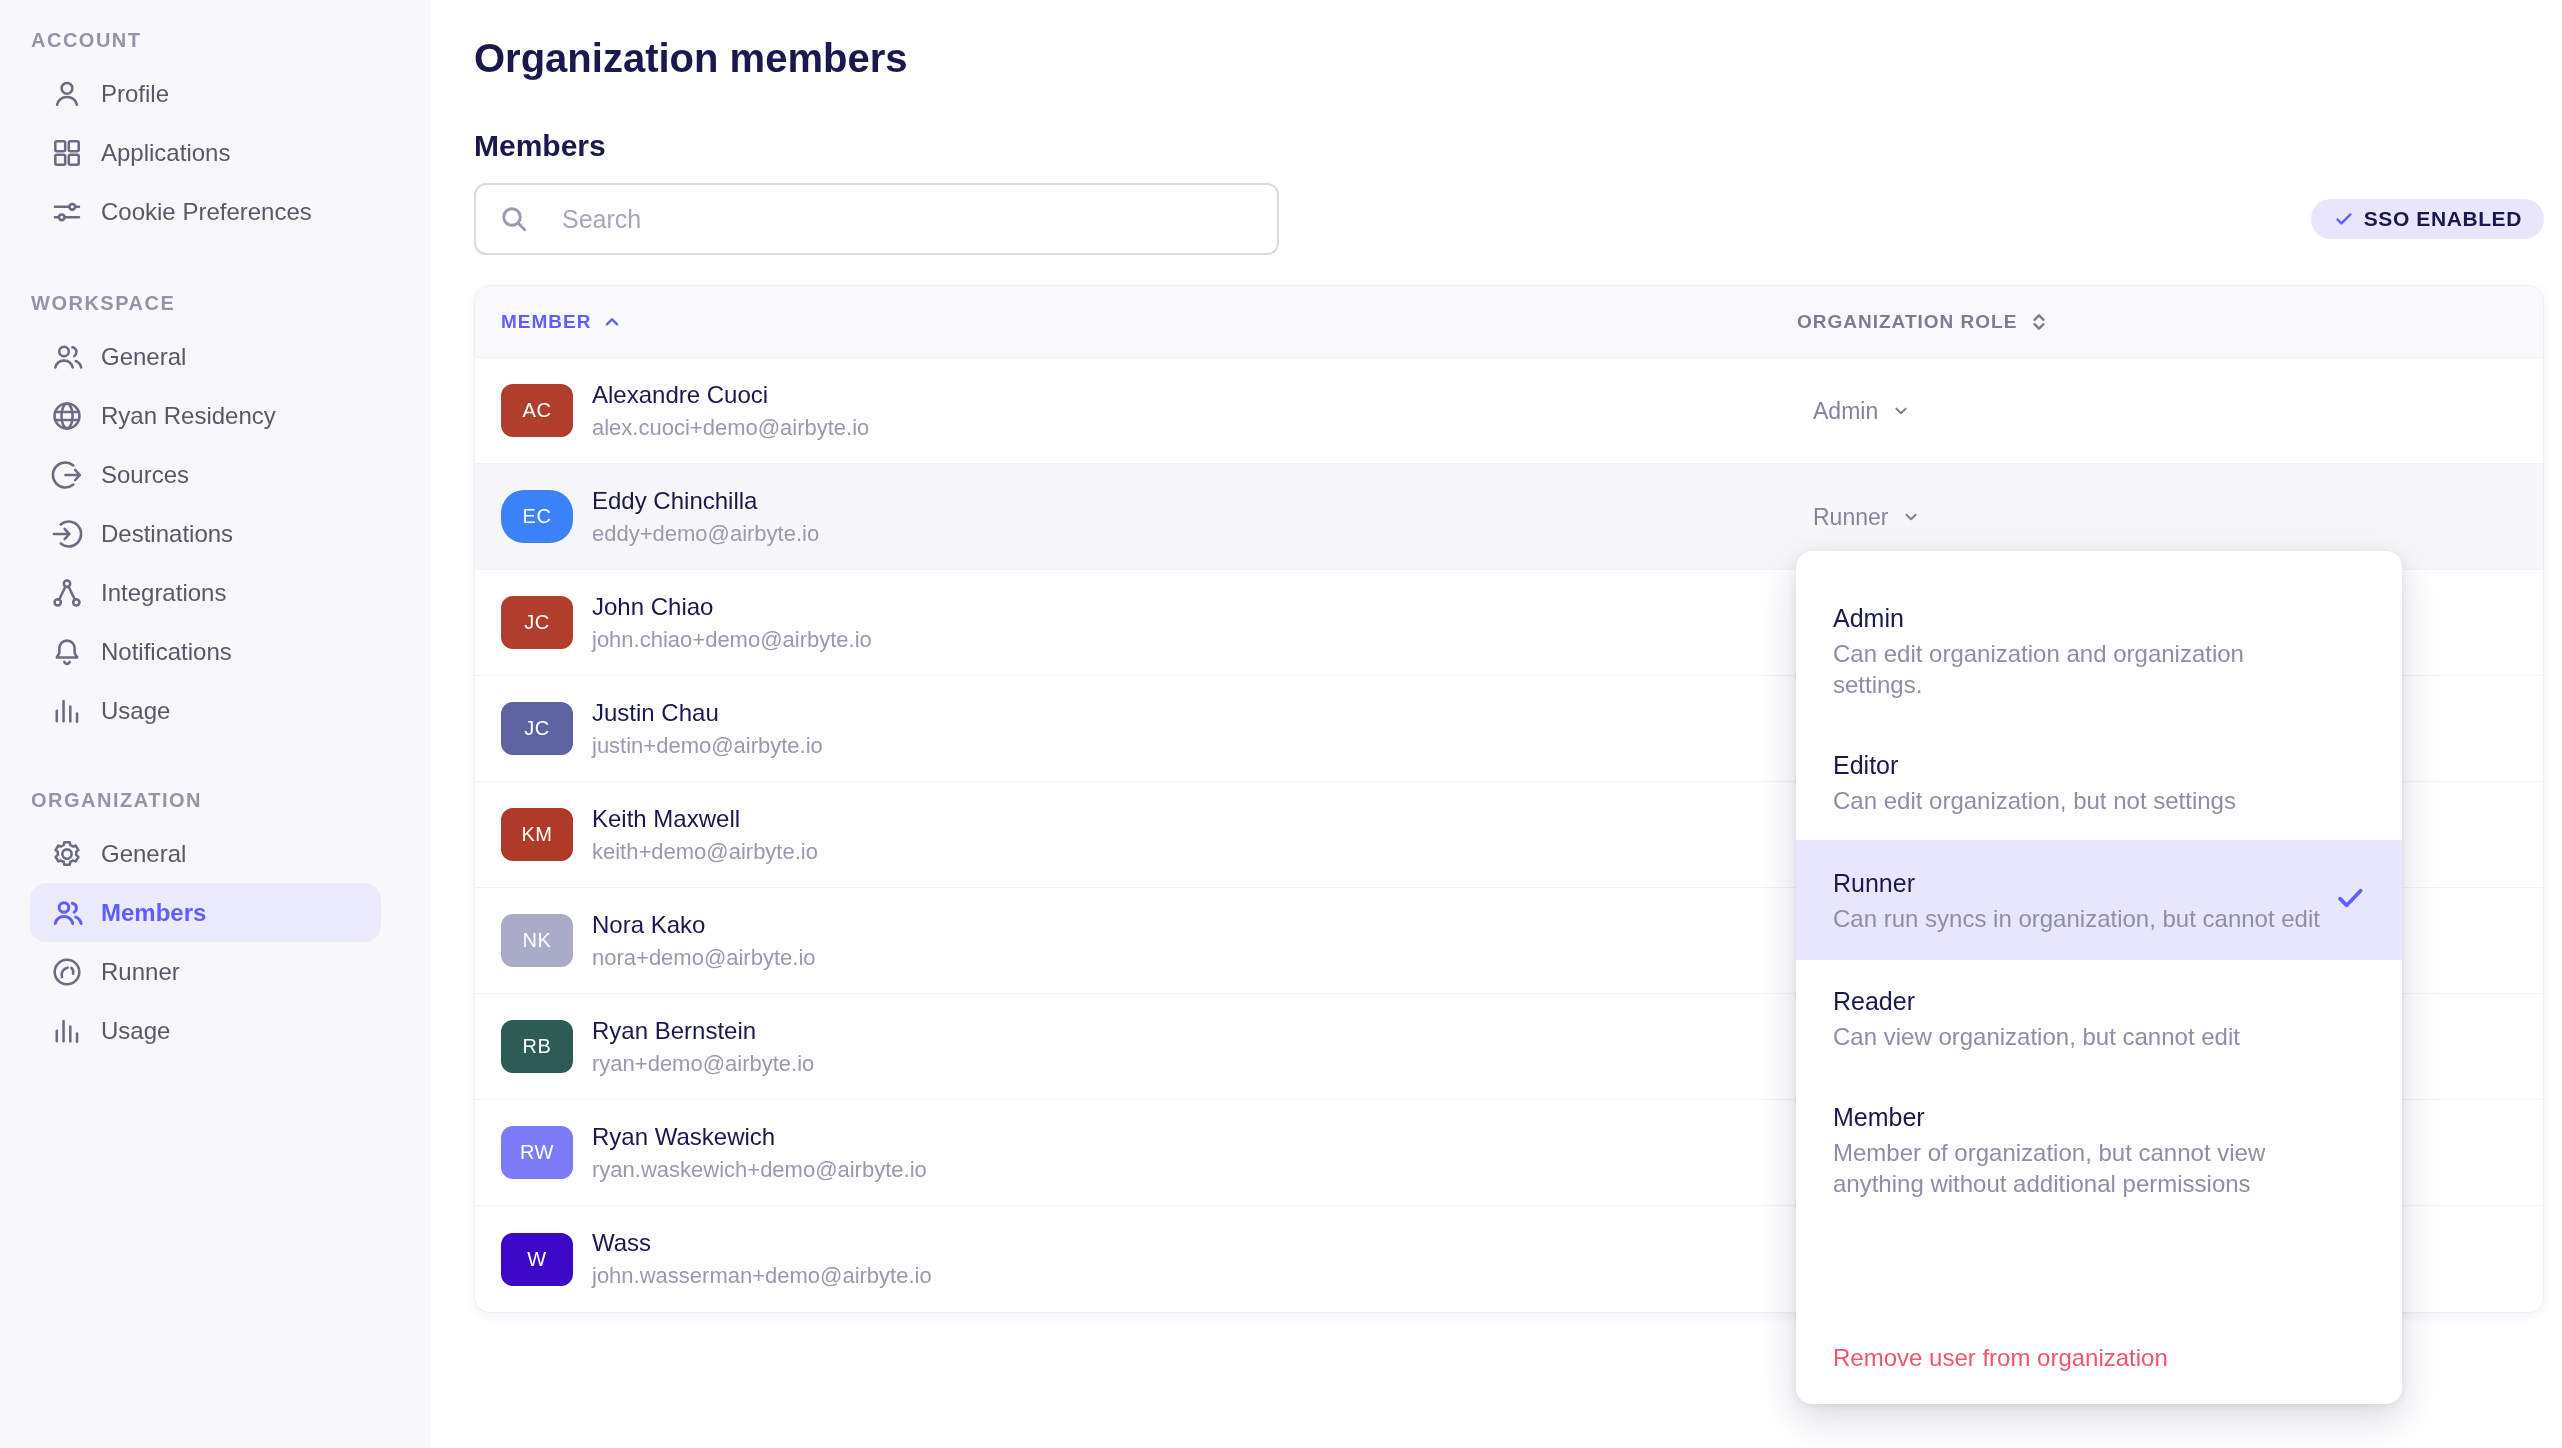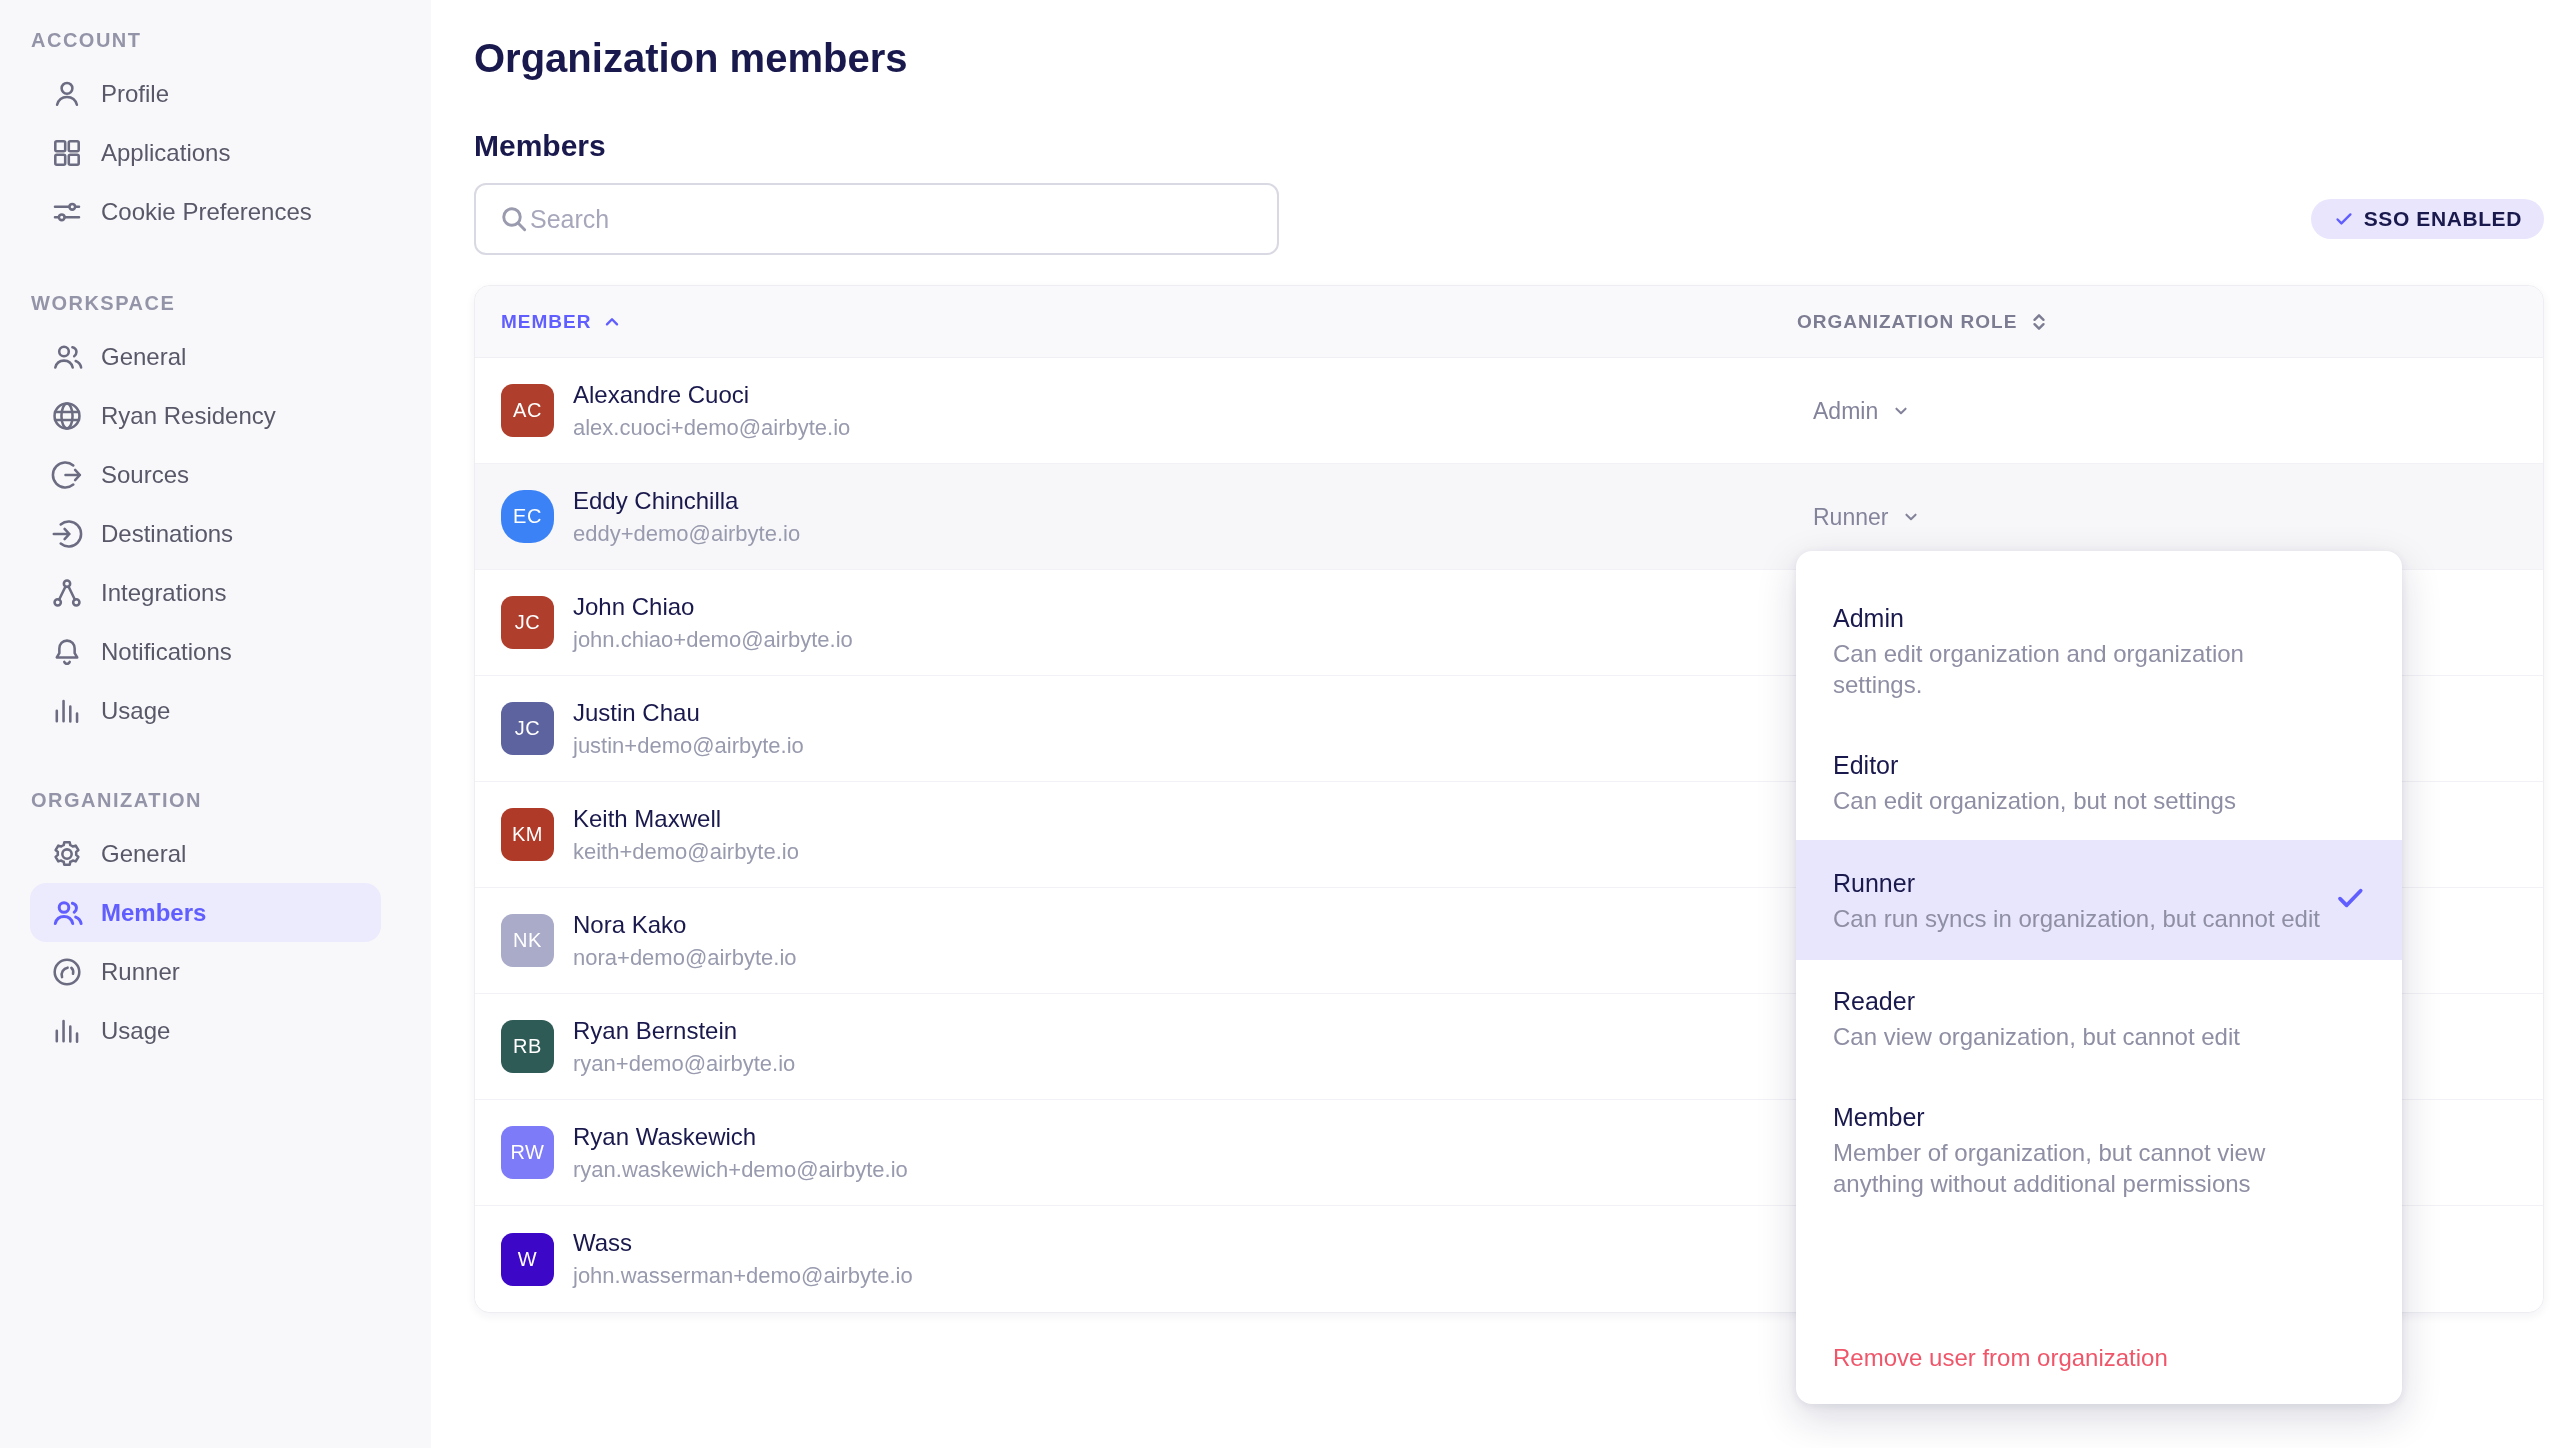--- a/index.html
+++ b/index.html
@@ -22,21 +22,21 @@
   .sb-item.active { background:#eceafd; }
   .sb-item.active .lbl { color:#615eff; font-weight:700; }
   .sb-item.active .icon svg { stroke:#615eff; stroke-width:2; }
 
   
   .main { flex:1; padding:36px 18px 0 43px; position:relative; }
   .page-title { font-size:40px; font-weight:700; line-height:44px; color:#1a194d; }
   .sec-title { margin-top:48px; font-size:30px; font-weight:700; line-height:36px; color:#1a194d; }
   .controls { margin-top:19px; width:2070px; display:flex; align-items:center; justify-content:space-between; }
   .searchbox { width:805px; height:72px; border:2px solid #d9d9e3; border-radius:12px; background:#fff;
-    display:flex; align-items:center; padding:0 22px; gap:0; }
+    display:flex; align-items:center; padding:0 22px; gap:32px; }
   .searchbox svg { width:32px; height:32px; stroke:#9b9bb0; fill:none; stroke-width:2.2; stroke-linecap:round; }
   .searchbox input { border:none; outline:none; flex:1; font-size:25px; color:#1a194d;
     font-family:"Liberation Sans", sans-serif; background:transparent; }
   .searchbox input::placeholder { color:#a7a7bc; }
   .sso-badge { height:40px; background:#e8e5fd; border-radius:999px; display:flex; align-items:center;
     gap:9px; padding:0 22px; font-size:21px; font-weight:600; letter-spacing:0.6px; color:#1a194d; }
   .sso-badge svg { width:22px; height:22px; stroke:#615eff; fill:none; stroke-width:2.6; stroke-linecap:round; stroke-linejoin:round; }
 
   
   .card { margin-top:30px; width:2070px; background:#fff; border:1px solid #ededf2; border-radius:16px;
@@ -47,21 +47,21 @@
     letter-spacing:1px; color:#615eff; cursor:pointer; }
   .th-member svg { width:22px; height:22px; stroke:#615eff; fill:none; stroke-width:2.6; stroke-linecap:round; stroke-linejoin:round; }
   .th-role { position:absolute; left:1322px; display:flex; align-items:center; gap:10px; font-size:19px;
     font-weight:700; letter-spacing:1px; color:#7c7c92; cursor:pointer; }
   .th-role svg { width:24px; height:24px; stroke:#7c7c92; fill:none; stroke-width:2.4; stroke-linecap:round; stroke-linejoin:round; }
   .trow { height:106px; position:relative; display:flex; align-items:center; background:#fff;
     border-bottom:1px solid #f2f2f6; }
   .trow:last-child { border-bottom:none; }
   .trow.hl { background:#f7f7f9; }
   .member-cell { display:flex; align-items:center; gap:19px; margin-left:26px; }
-  .avatar { width:53px; height:53px; border-radius:12px; color:#fff; font-size:20px; font-weight:500;
+  .avatar { width:72px; height:53px; border-radius:12px; color:#fff; font-size:20px; font-weight:500;
     display:flex; align-items:center; justify-content:center; letter-spacing:0.5px; }
   .mname { font-size:24px; font-weight:500; color:#1a194d; line-height:30px; }
   .memail { font-size:22px; color:#989aae; line-height:28px; margin-top:4px; }
   .role-cell { position:absolute; left:1338px; top:50%; transform:translateY(-50%); display:flex;
     align-items:center; gap:12px; font-size:23px; color:#83839b; cursor:pointer; }
   .role-cell svg { width:22px; height:22px; stroke:#83839b; fill:none; stroke-width:2.2; stroke-linecap:round; stroke-linejoin:round; }
 
   
   .dropdown { position:absolute; left:1796px; top:551px; width:606px; height:853px; background:#fff;
     border-radius:16px; box-shadow:0 14px 40px rgba(26,25,77,0.16), 0 2px 8px rgba(26,25,77,0.08);

